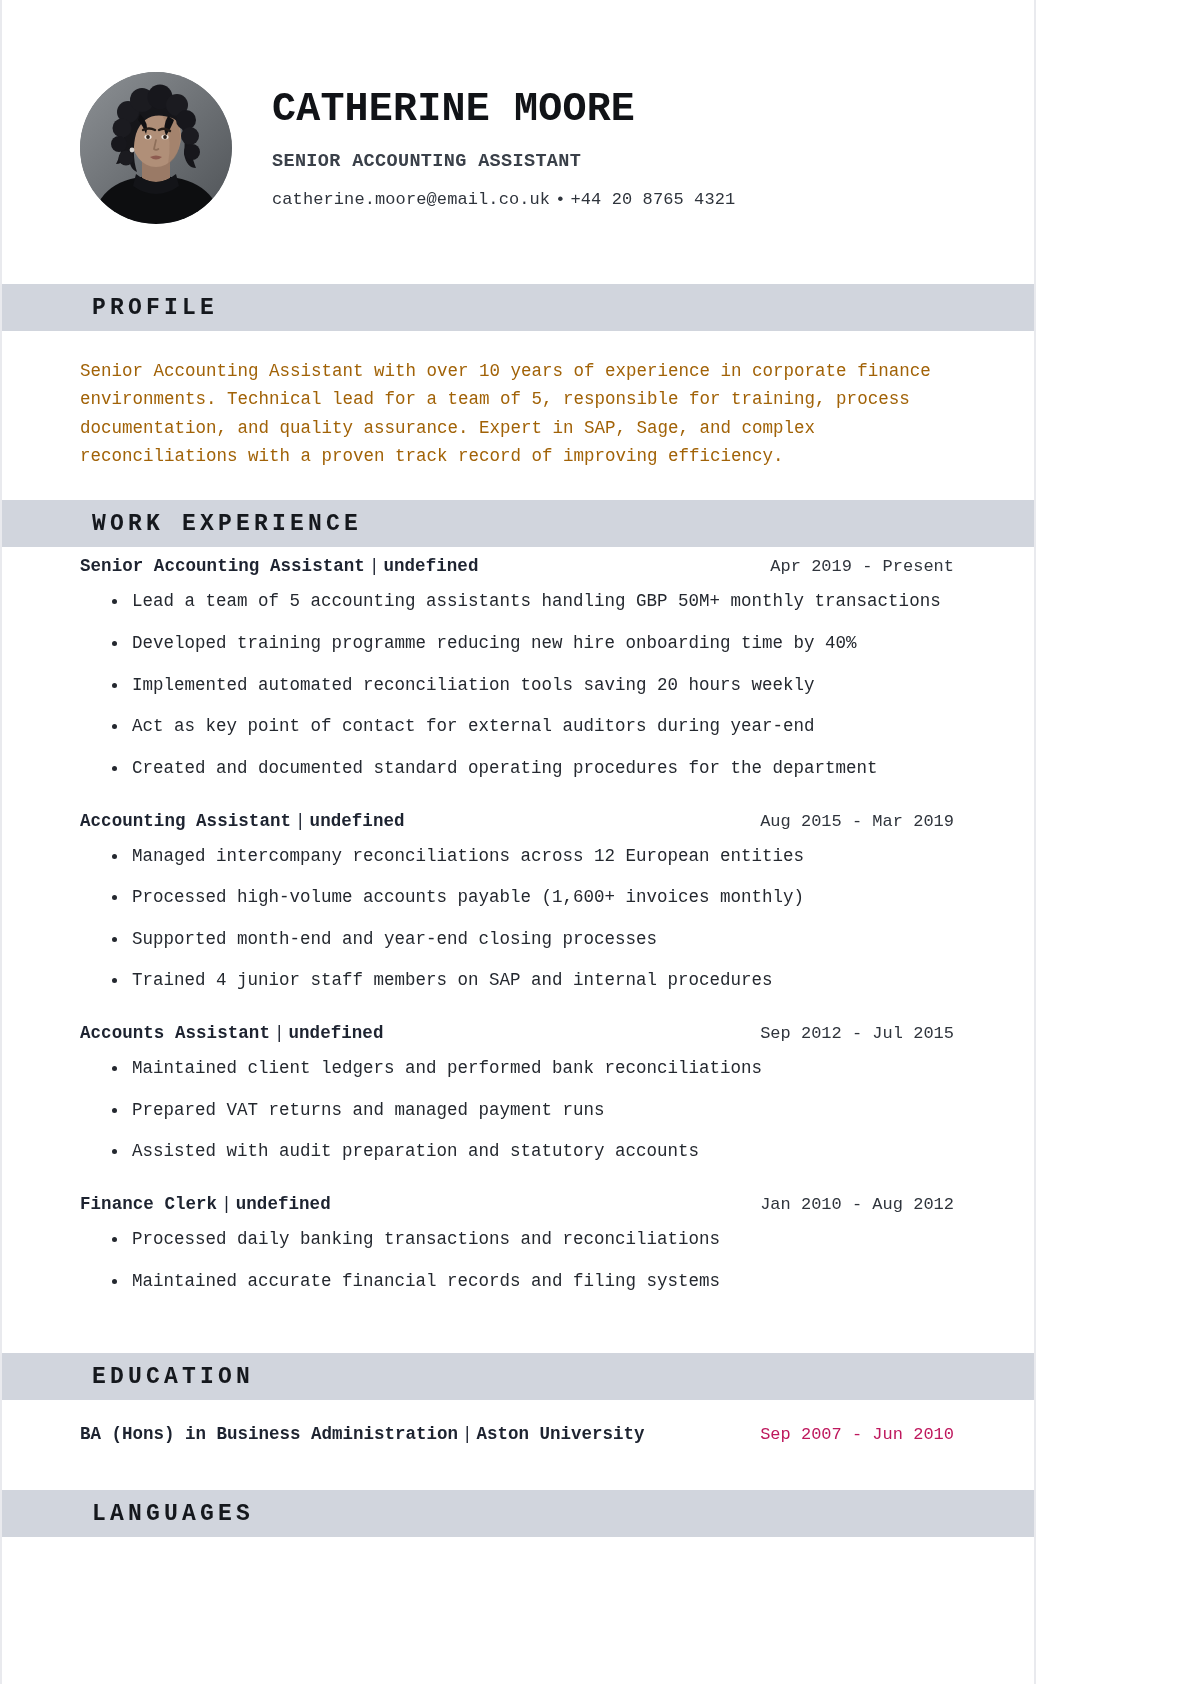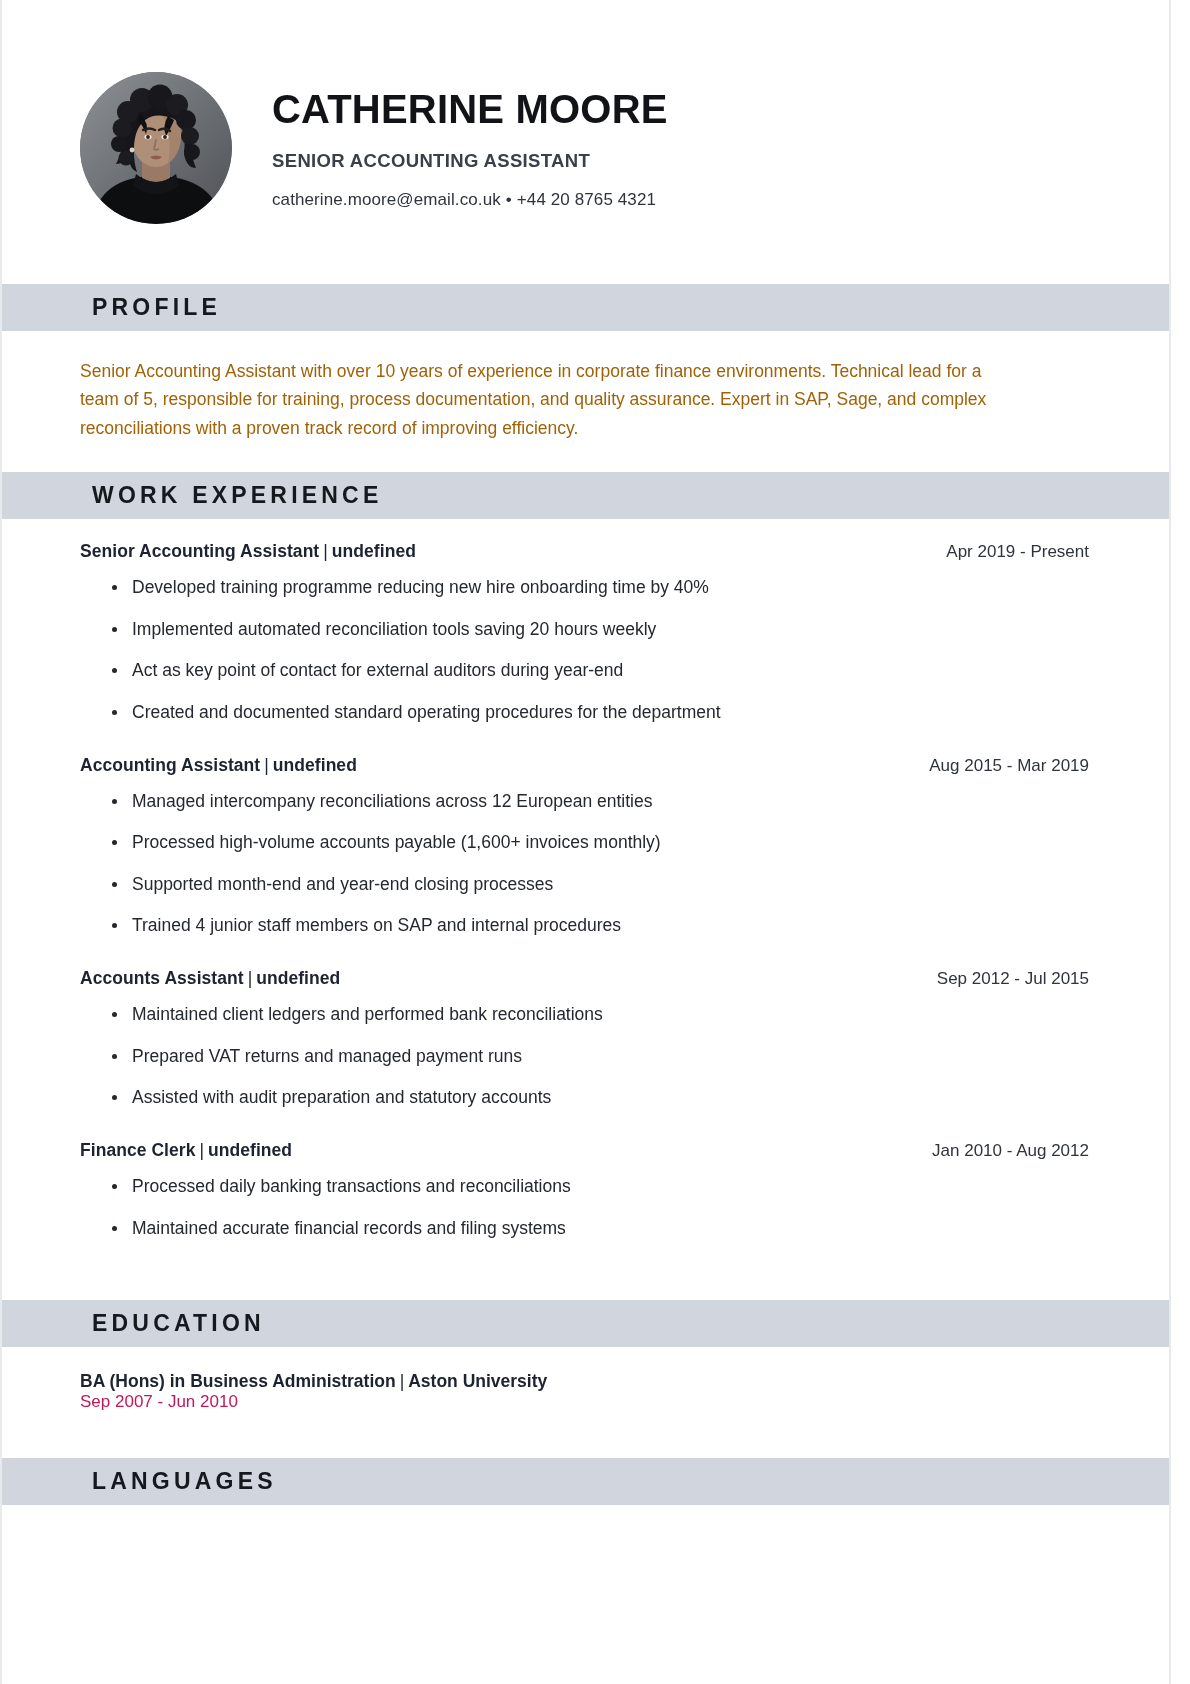--- a/index.html
+++ b/index.html
@@ -10,26 +10,27 @@
     width: 1190px;
     height: 1684px;
     background: #ffffff;
     font-family: "Liberation Sans", sans-serif;
     -webkit-font-smoothing: antialiased;
     overflow: hidden;
   }
 
   .page {
     position: relative;
-    width: 1171px;
+    width: 1036px;
     height: 1684px;
     background: #ffffff;
     box-sizing: border-box;
     border-left: 2px solid #e9eaee;
     border-right: 2px solid #e9eaee;
+    font-family: Liberation Mono, monospace;
   }
 
   
   .header {
     display: flex;
     align-items: center;
     padding: 72px 0 60px 78px;
     box-sizing: border-box;
   }
 
@@ -107,21 +108,21 @@
     font-size: 17.5px;
     line-height: 1.62;
     color: #a16207;
     padding-top: 26px;
     padding-bottom: 30px;
     max-width: 945px;
   }
 
   
   .exp-list {
-    padding-top: 22px;
+    padding-top: 9px;
     padding-bottom: 14px;
   }
   .exp-item {
     margin-bottom: 30px;
   }
   .exp-item:last-child {
     margin-bottom: 0;
   }
 
   .exp-head {
@@ -176,22 +177,21 @@
   }
 
   
   .edu-list {
     padding-top: 24px;
     padding-bottom: 28px;
   }
   .edu-item {
     display: flex;
     justify-content: space-between;
-    align-items: flex-start;
-    flex-direction: column;
+    align-items: flex-end;
   }
   .edu-title {
     font-size: 17.5px;
     font-weight: bold;
     color: #1d2330;
   }
   .edu-sep {
     font-weight: normal;
     padding: 0 4px;
   }
@@ -302,20 +302,21 @@
   </div>
   <div class="section-body">
     <div class="exp-list">
 
       <div class="exp-item">
         <div class="exp-head">
           <div class="exp-title"><span>Senior Accounting Assistant</span><span class="exp-sep">|</span><span>undefined</span></div>
           <div class="exp-dates">Apr 2019 - Present</div>
         </div>
         <ul class="bullets">
+          <li>Lead a team of 5 accounting assistants handling GBP 50M+ monthly transactions</li>
           <li>Developed training programme reducing new hire onboarding time by 40%</li>
           <li>Implemented automated reconciliation tools saving 20 hours weekly</li>
           <li>Act as key point of contact for external auditors during year-end</li>
           <li>Created and documented standard operating procedures for the department</li>
         </ul>
       </div>
 
       <div class="exp-item">
         <div class="exp-head">
           <div class="exp-title"><span>Accounting Assistant</span><span class="exp-sep">|</span><span>undefined</span></div>

